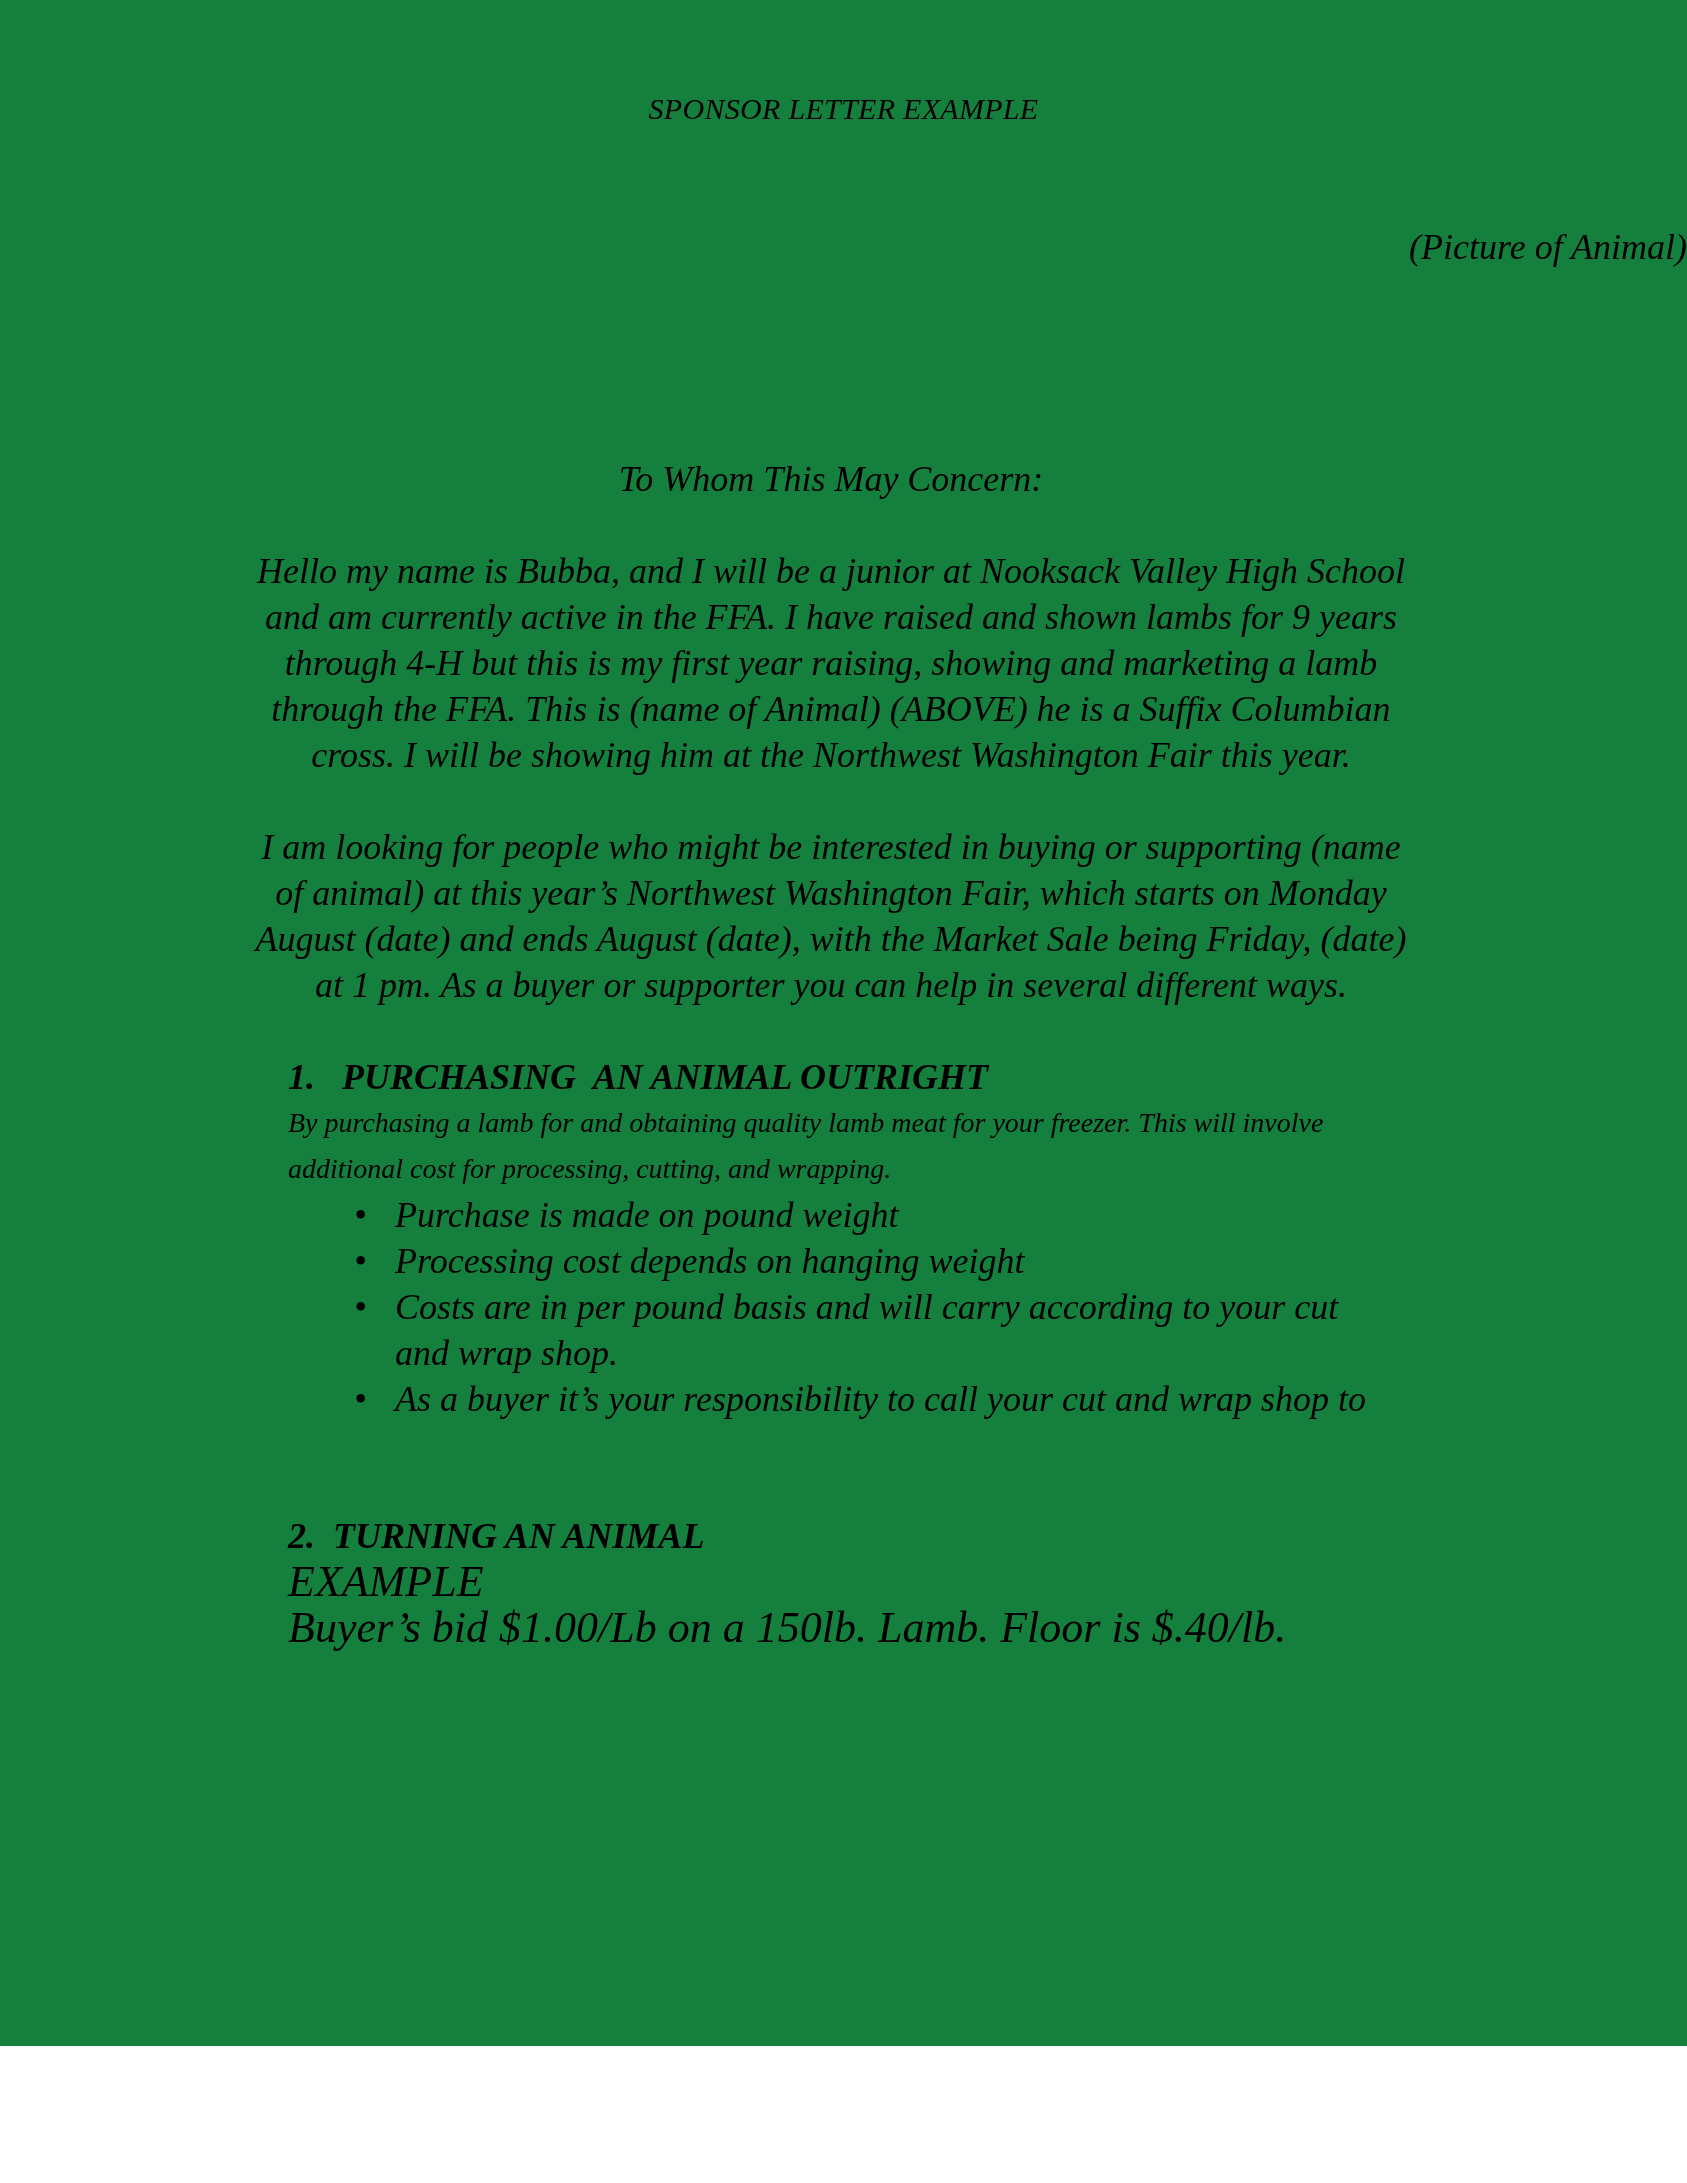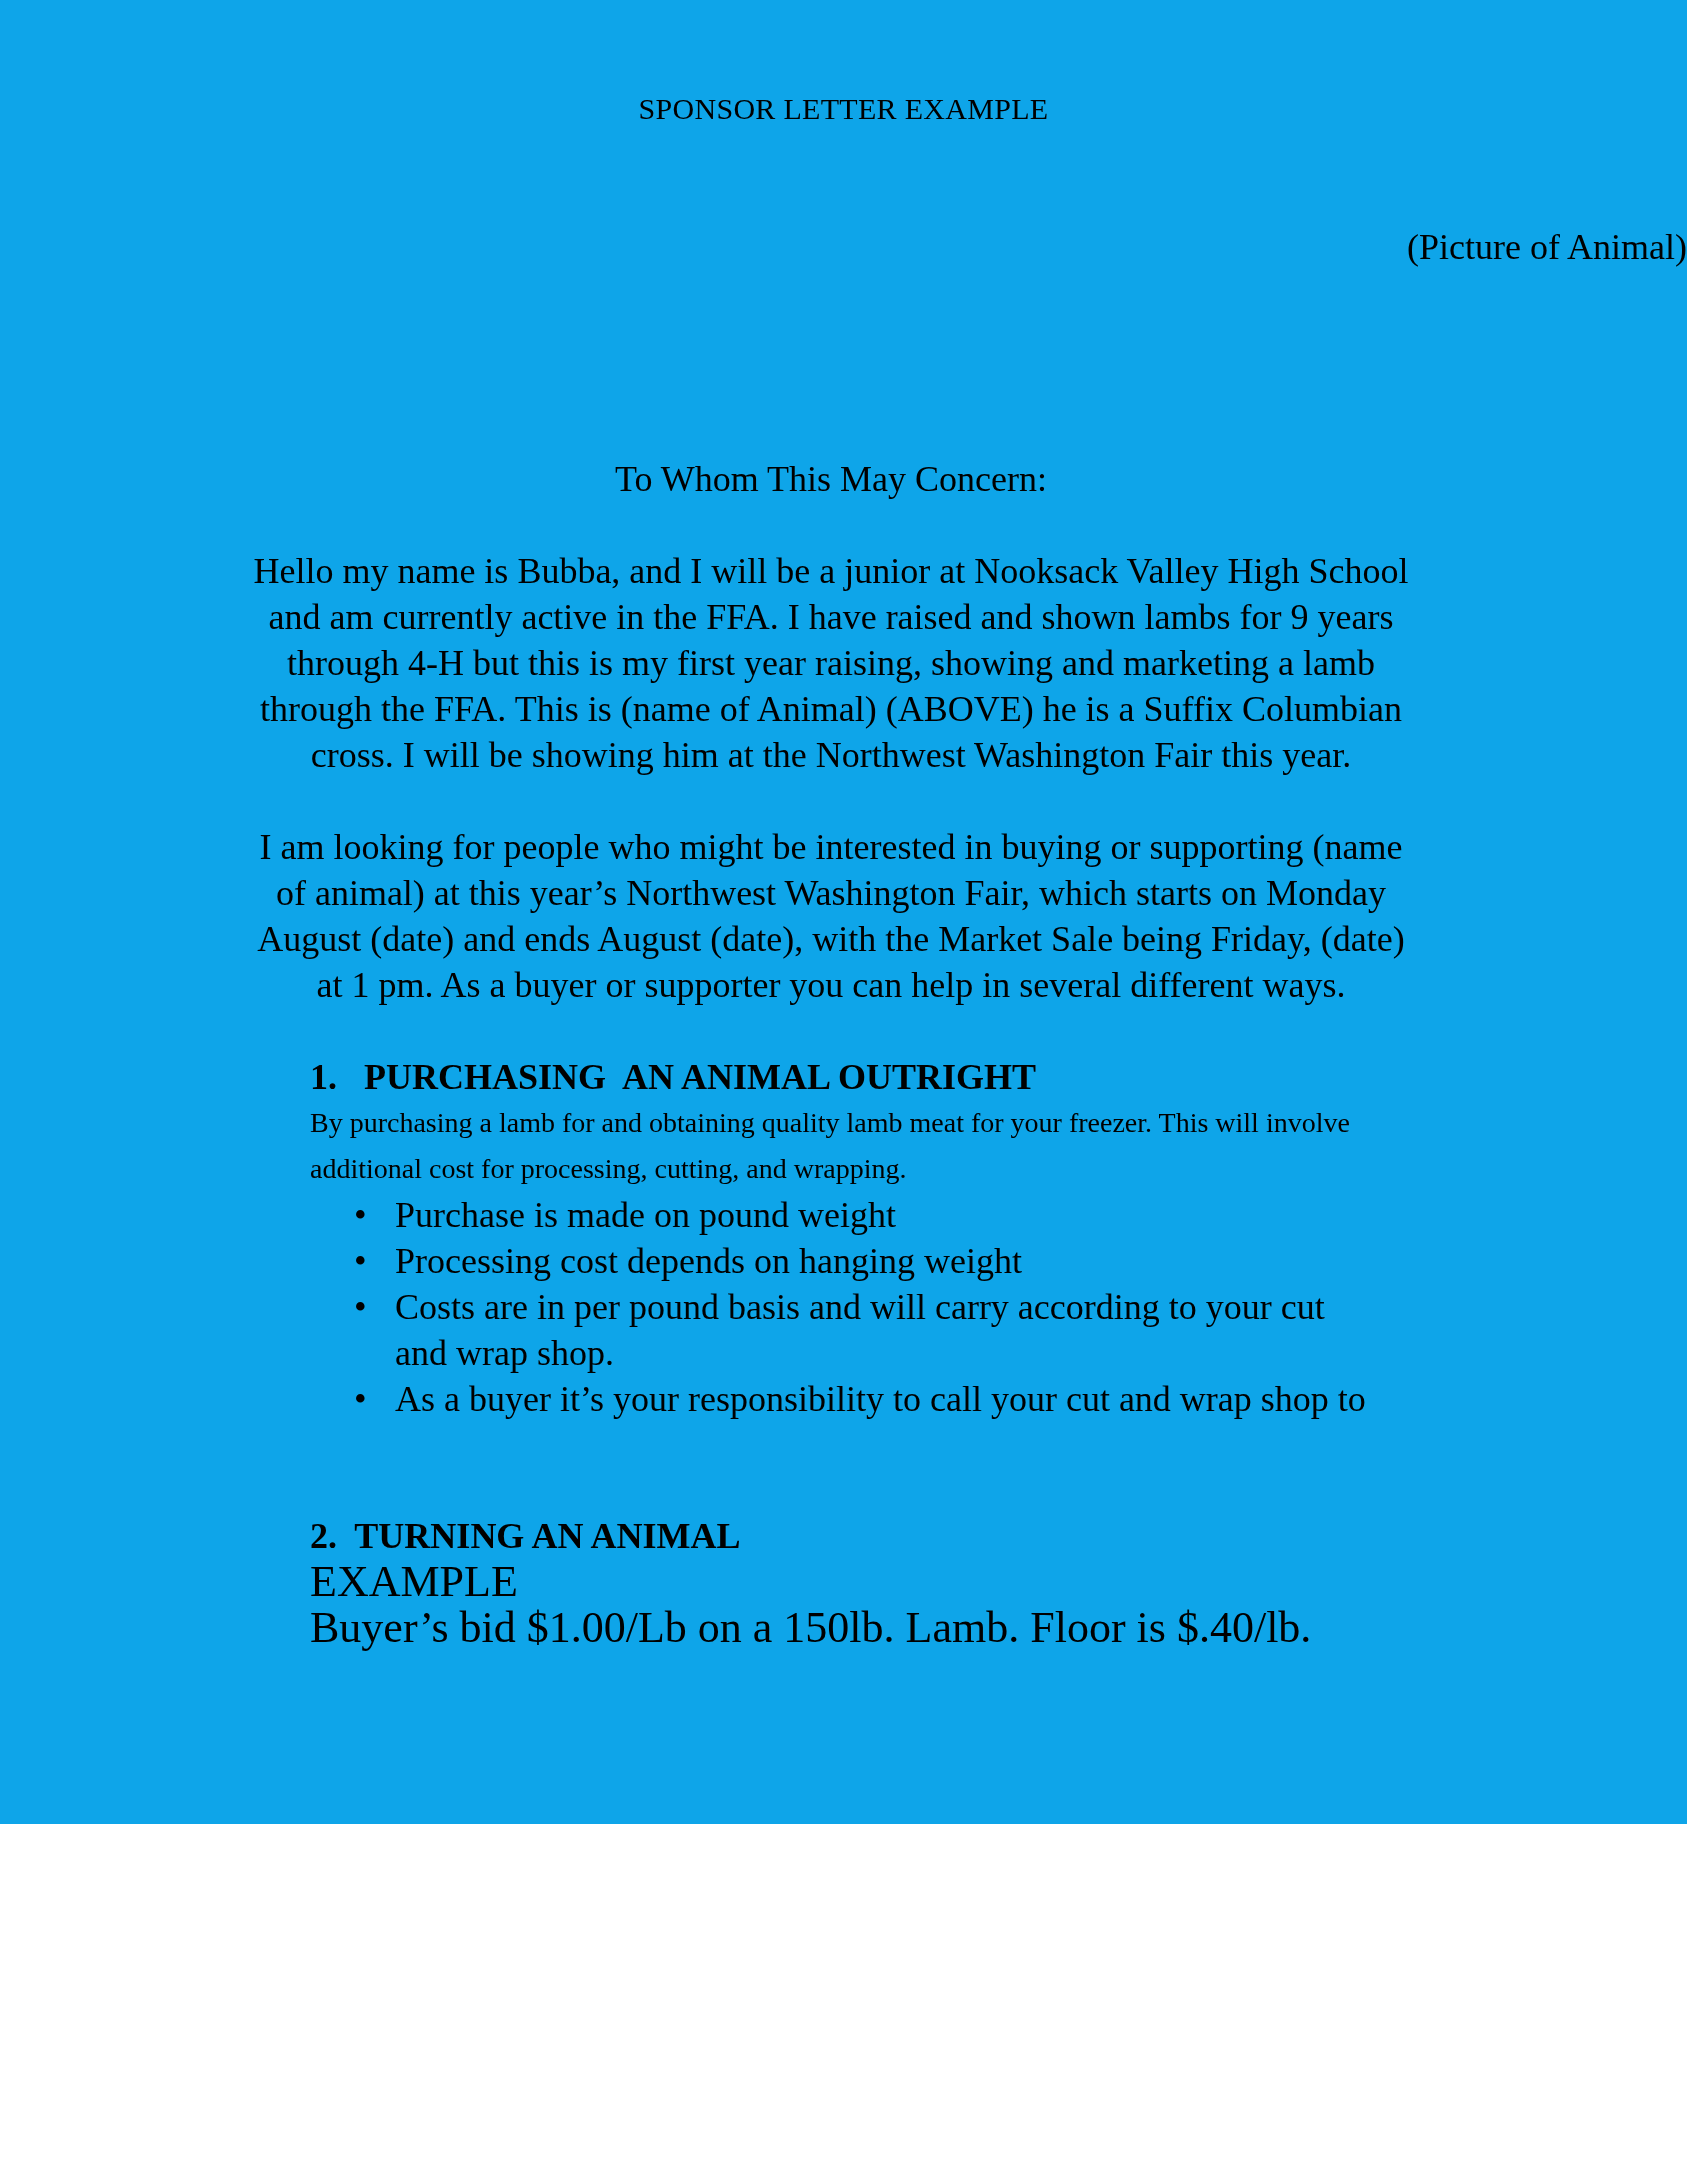--- a/index.html
+++ b/index.html
@@ -7,24 +7,25 @@
     padding: 0;
     background: #ffffff;
   }
   body {
     font-family: "Liberation Serif", "DejaVu Serif", serif;
     color: #000000;
   }
   .page {
     position: relative;
     width: 1687px;
-    height: 1824px;
-    background: #0ea5e9;
+    height: 2046px;
+    background: #15803d;
     overflow: hidden;
     box-sizing: border-box;
+    font-style: italic;
   }
 
   
   .doc-title {
     position: absolute;
     top: 91px;
     left: 0;
     width: 1687px;
     text-align: center;
     font-size: 30px;
@@ -56,21 +57,21 @@
     font-size: 36px;
     line-height: 46px;
     margin: 0;
     white-space: pre-wrap;
     text-align: center;
   }
   .gap-1 { height: 46px; }
 
   
   .section {
-    margin-left: 64px;
+    margin-left: 42px;
     width: 1127px;
   }
   .section-heading {
     font-size: 36px;
     line-height: 46px;
     font-weight: bold;
     margin: 0;
     white-space: pre;
   }
   .section-body {

